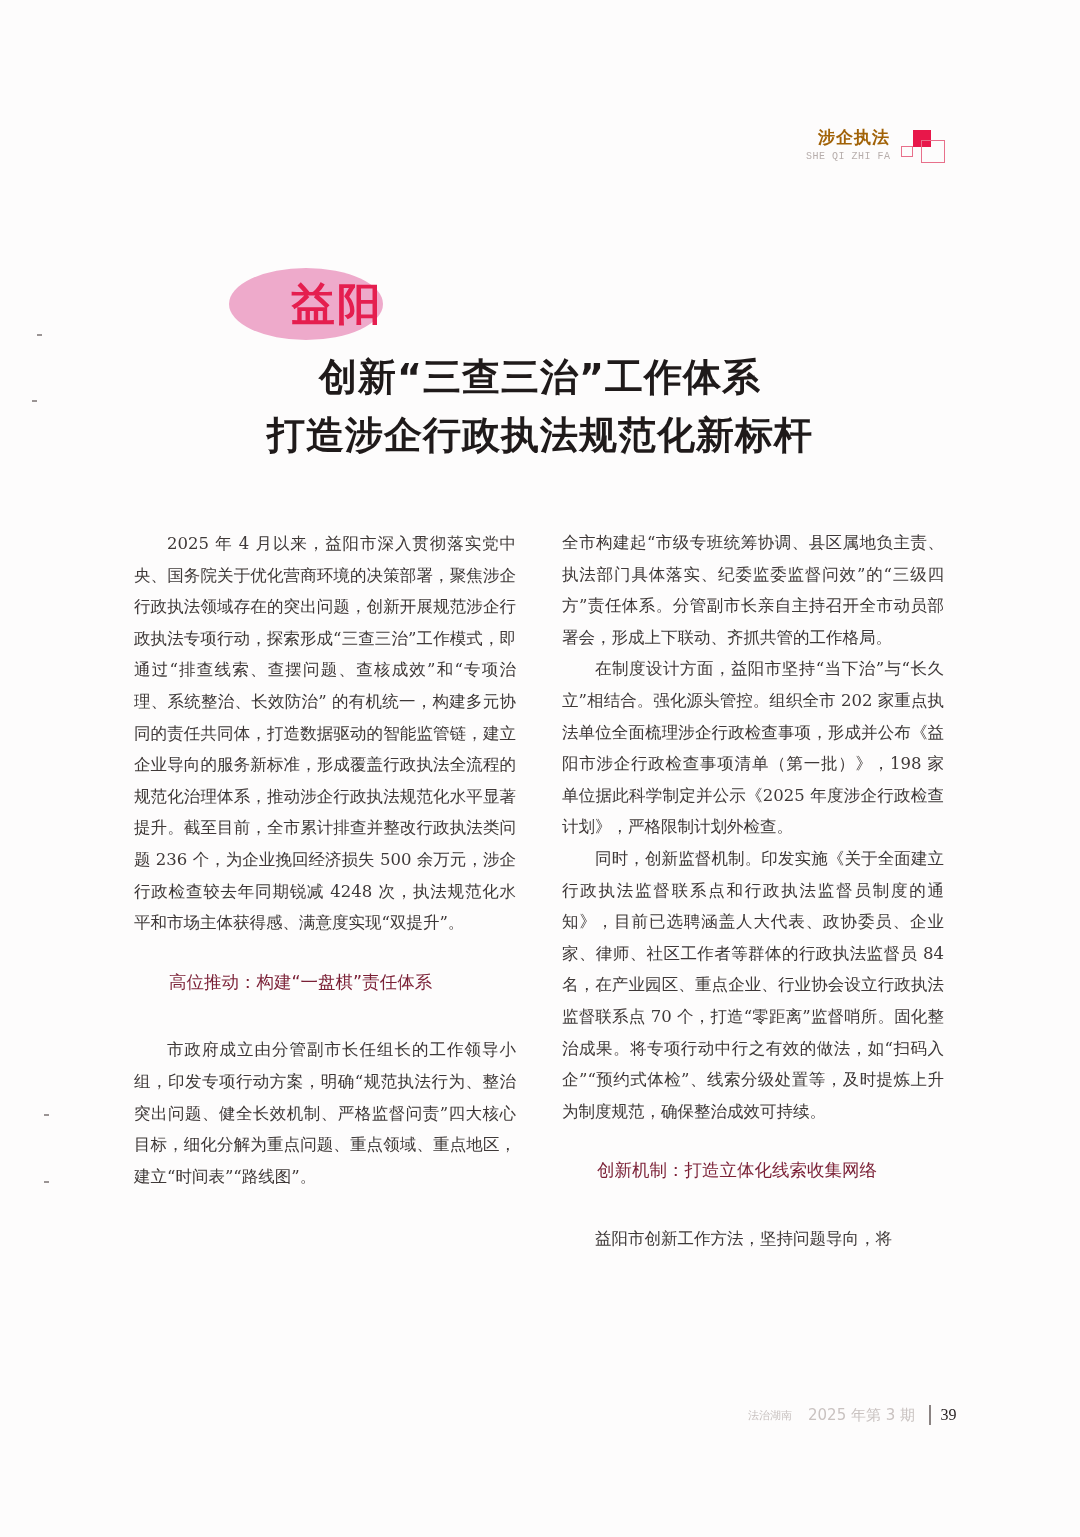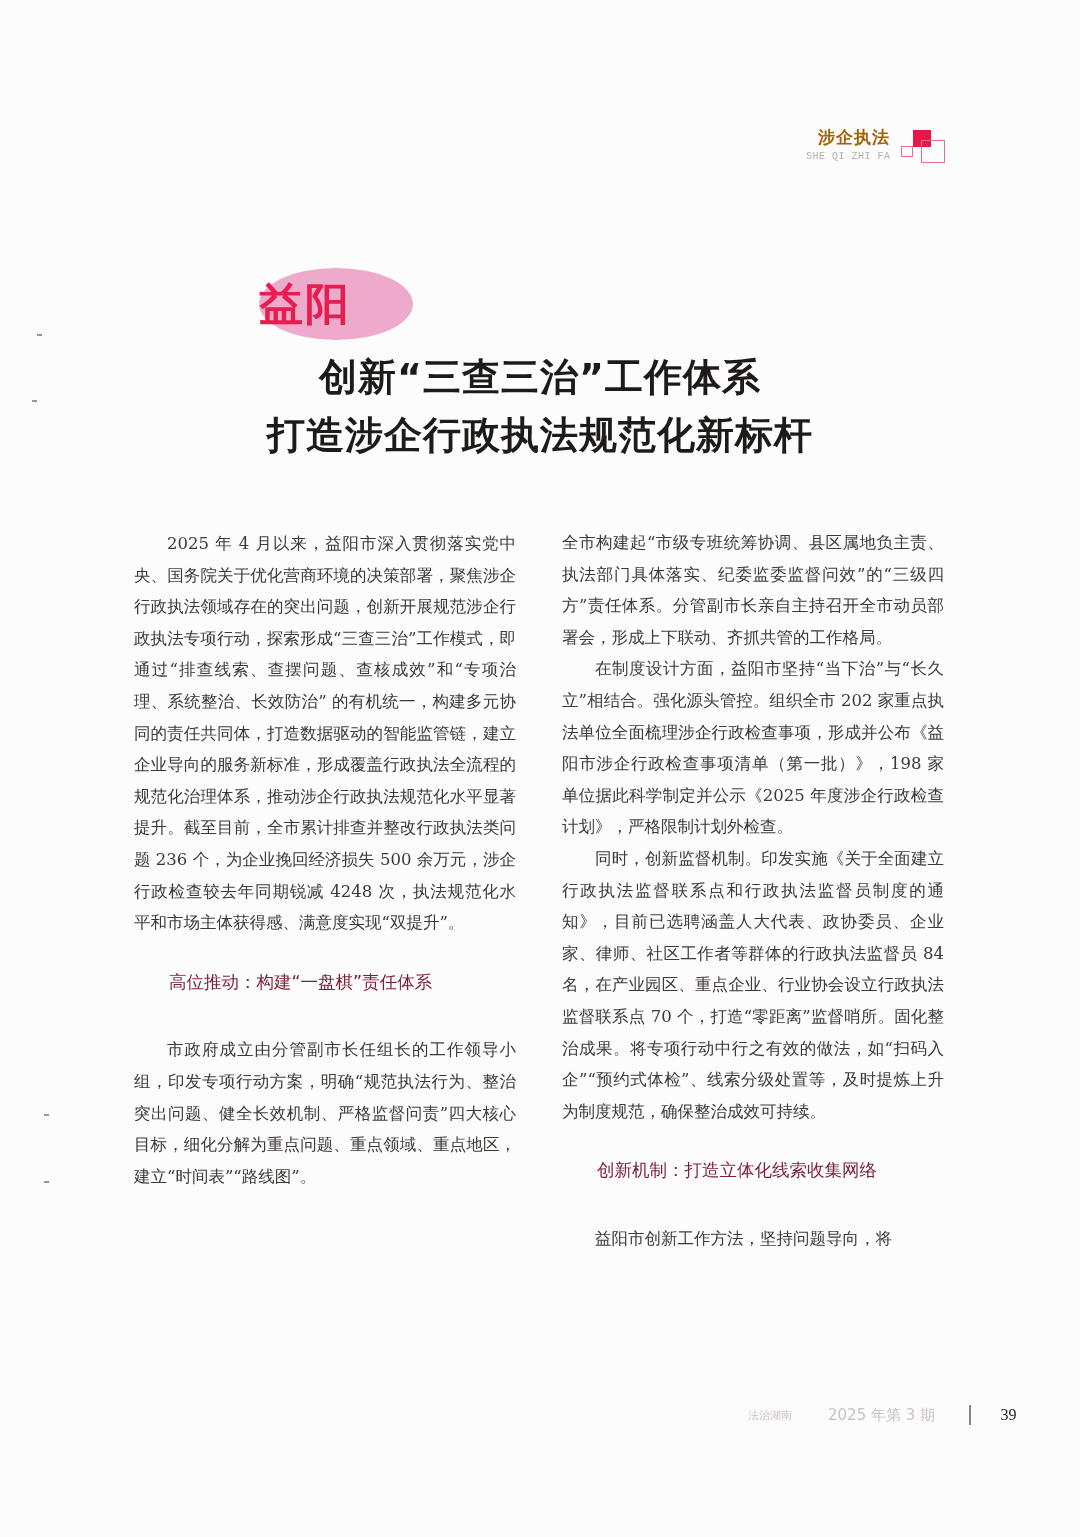--- a/index.html
+++ b/index.html
@@ -19,23 +19,23 @@
     .section-tag .en {
       position: absolute; left: 2px; top: 25px; font-family: Liberation Mono, monospace;
       font-size: 10px; color: #b7aeac; letter-spacing: 0.5px;
     }
     .deco { position: absolute; }
     .deco .sq1 { position: absolute; left: 913px; top: 130px; width: 18px; height: 17px; background: #e8174a; }
     .deco .sq2 { position: absolute; left: 901px; top: 146px; width: 10px; height: 9px; border: 1.5px solid #e8708b; }
     .deco .sq3 { position: absolute; left: 921px; top: 140px; width: 22px; height: 21px; border: 1.5px solid #e8708b; }
 
     .region-badge {
-      position: absolute; left: 259px; top: 268px; width: 154px; height: 72px;
+      position: absolute; left: 229px; top: 268px; width: 154px; height: 72px;
       border-radius: 50%; background: #eeaacb;
-      display: flex; align-items: center; justify-content: flex-start;
+      display: flex; align-items: center; justify-content: flex-end;
     }
     .region-badge span {
       font-family: "DejaVu Serif", serif; font-weight: bold; font-size: 44px;
       color: #e51e4f; letter-spacing: 2px;
     }
     .title {
       position: absolute; left: 0; width: 1080px; text-align: center;
       font-family: "DejaVu Sans", sans-serif; font-weight: bold; color: #1f1a1a;
       font-size: 38px; letter-spacing: 1px;
     }
@@ -51,21 +51,21 @@
     .col p { margin: 0; text-indent: 2em; }
     .col p.noindent { text-indent: 0; }
     .col h3 {
       margin: 0; font-family: "DejaVu Sans", sans-serif; font-weight: normal;
       font-size: 17.5px; color: #7a1f35; text-indent: 0; padding-left: 35px;
     }
     .gap-after-body { height: 28px; }
     .gap-after-head { height: 36px; }
 
     .footer {
-      position: absolute; left: 748px; top: 1400px; height: 30px; display: flex; align-items: center; gap: 20px;
+      position: absolute; left: 748px; top: 1400px; height: 30px; display: flex; align-items: center;
     }
     .footer .mag { font-family: "DejaVu Sans", sans-serif; font-size: 11px; color: #c9c2c0; margin-right: 16px; }
     .footer .issue { font-family: "DejaVu Sans", sans-serif; font-size: 15px; color: #c9c2c0; }
     .footer .bar { width: 1.5px; height: 20px; background: #8a8382; margin: 0 10px 0 14px; }
     .footer .page { font-family: "Liberation Serif", serif; font-size: 16px; color: #2b2526; }
 
     .edge-mark { position: absolute; width: 5px; height: 2px; background: #9a9494; }
   </style>
 </head>
 <body>

